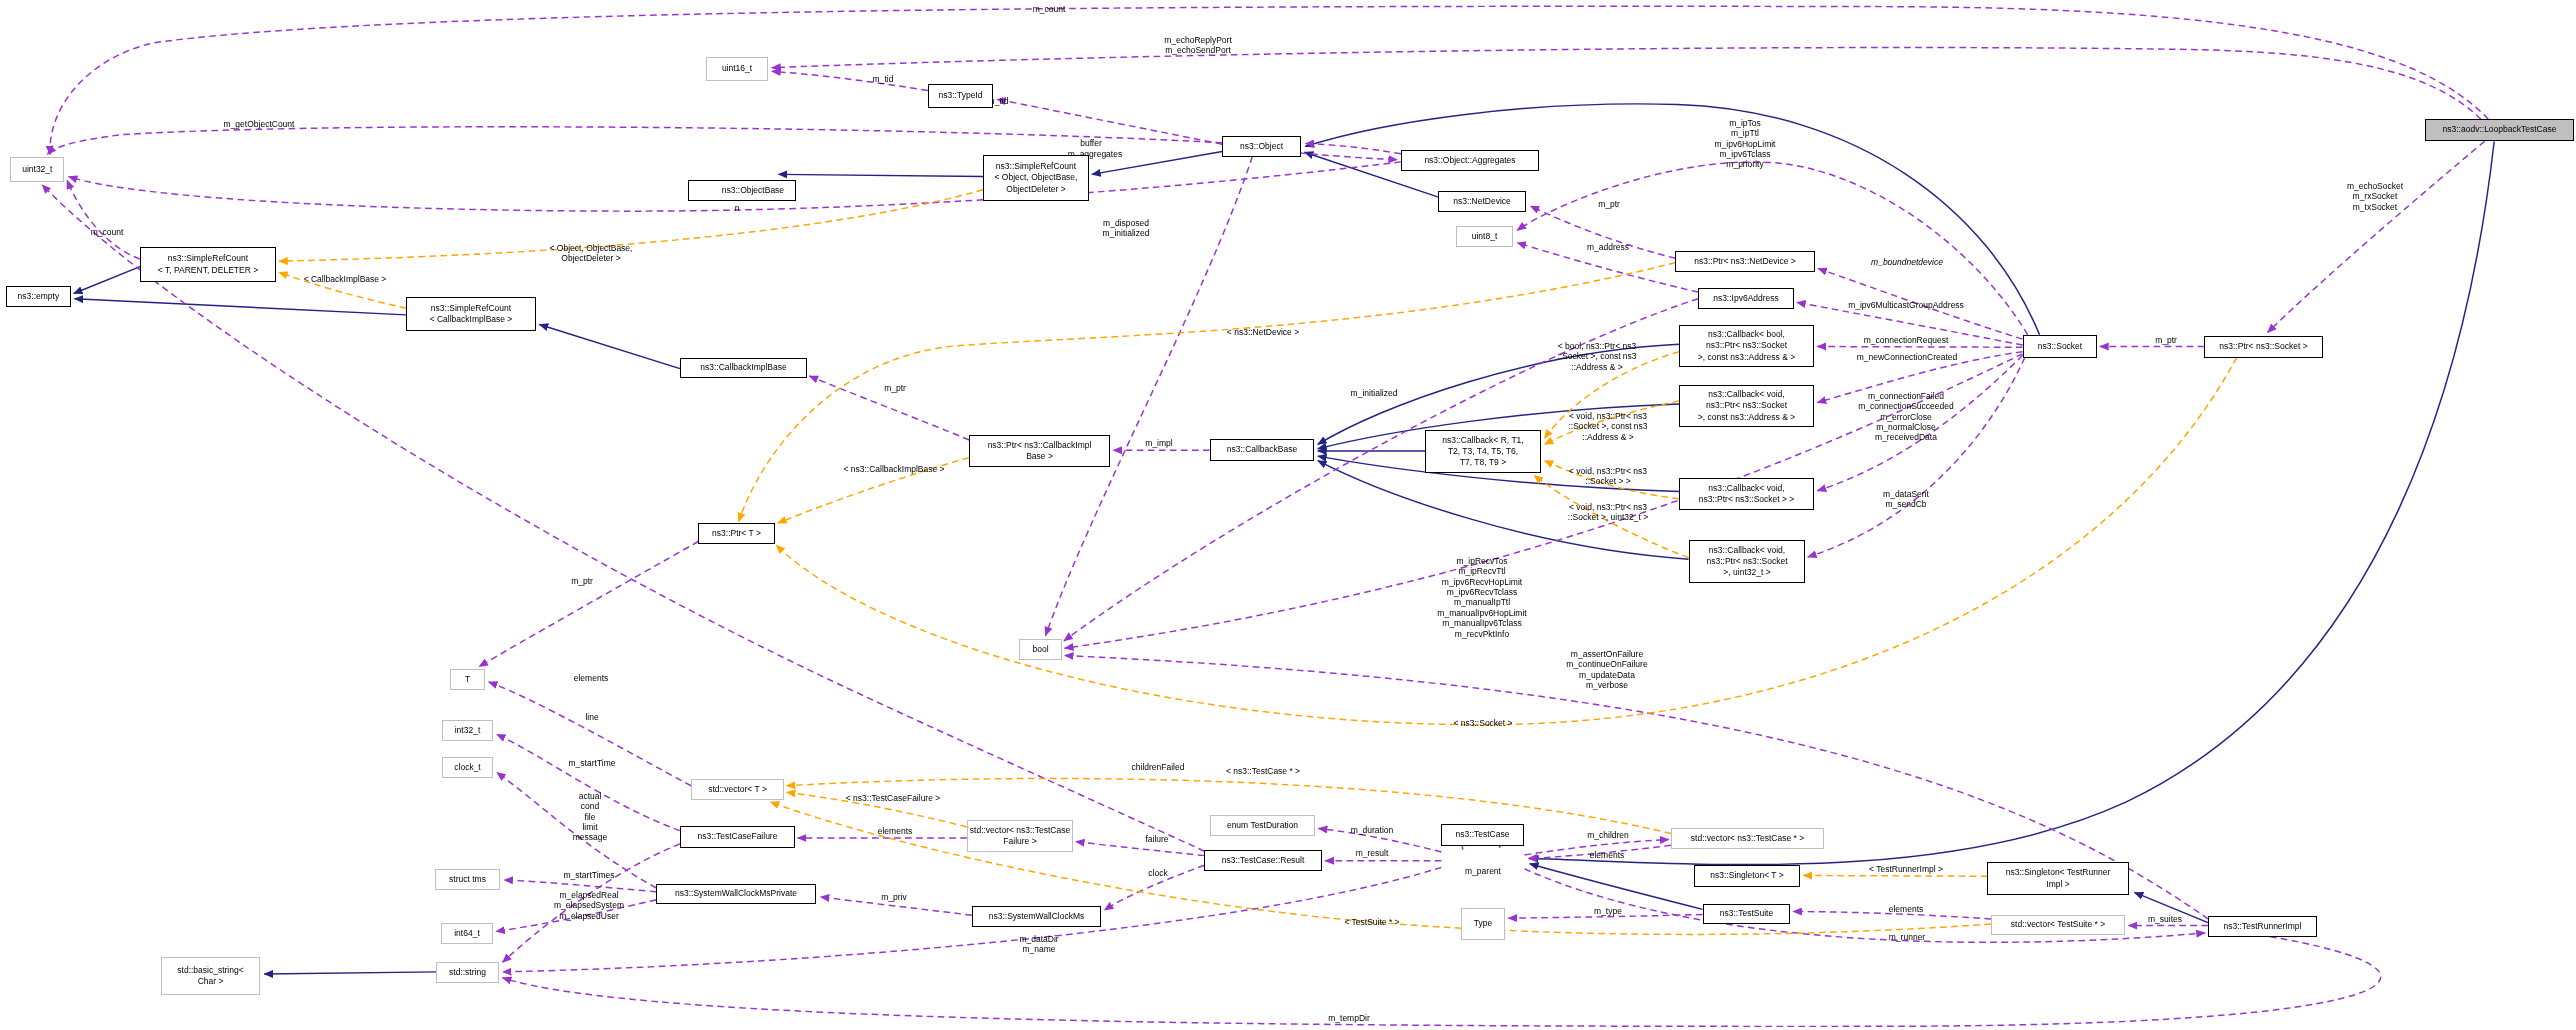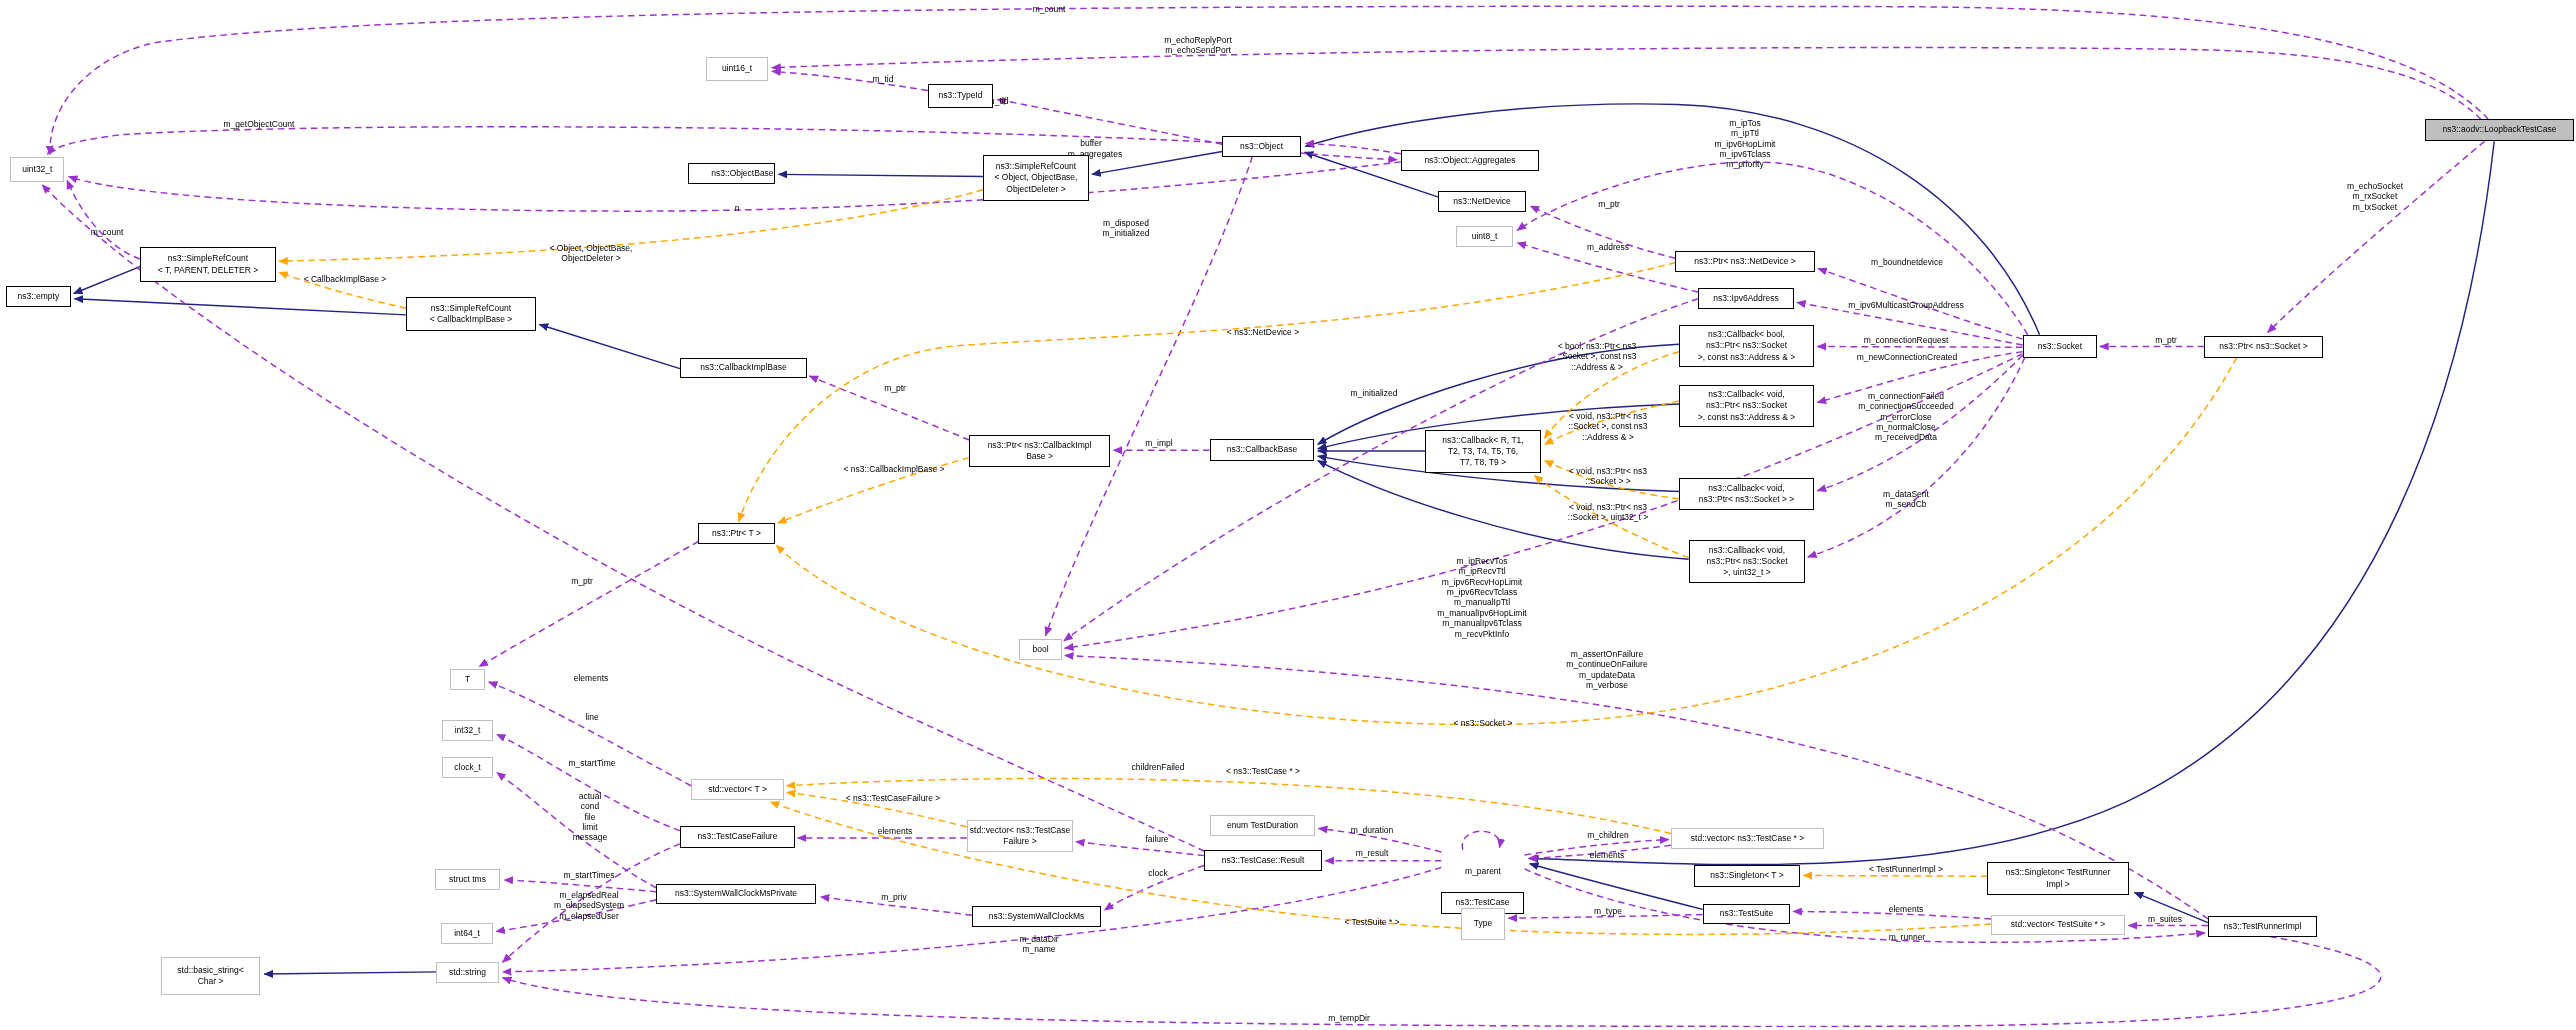--- a/index.html
+++ b/index.html
@@ -145,21 +145,21 @@
         <div>m_ipv6HopLimit</div>
         <div>m_ipv6Tclass</div>
         <div>m_priority</div>
       </div>
       <div class="elabel" style="left: 1609px; top: 199px;">
         <div>m_ptr</div>
       </div>
       <div class="elabel" style="left: 1608px; top: 242px;">
         <div>m_address</div>
       </div>
-      <div class="elabel" style="left: 1907px; top: 257px;">
+      <div class="elabel" style="left: 1907px; top: 257px; font-style: italic;">
         <div>m_boundnetdevice</div>
       </div>
       <div class="elabel" style="left: 1906px; top: 300px;">
         <div>m_ipv6MulticastGroupAddress</div>
       </div>
       <div class="elabel" style="left: 1906px; top: 335px;">
         <div>m_connectionRequest</div>
       </div>
       <div class="elabel" style="left: 1907px; top: 352px;">
         <div>m_newConnectionCreated</div>
@@ -361,21 +361,21 @@
       </div>
       <div class="node bold" style="left: 698px; top: 523px; width: 77px; height: 21px;">
         <span>ns3::Ptr&lt; T &gt;</span>
       </div>
       <div class="node ext" style="left: 706px; top: 57px; width: 62px; height: 24px;">
         <span>uint16_t</span>
       </div>
       <div class="node " style="left: 928px; top: 84px; width: 65px; height: 24px;">
         <span>ns3::TypeId</span>
       </div>
-      <div class="node " style="left: 688px; top: 163px; width: 87px; height: 20.6px; padding-left: 24px;">
+      <div class="node " style="left: 688px; top: 180px; width: 108px; height: 20.6px; padding-left: 24px;">
         <span>ns3::ObjectBase</span>
       </div>
       <div class="node " style="left: 983px; top: 155px; width: 106px; height: 46px;">
         <span>ns3::SimpleRefCount</span>
         <span>&lt; Object, ObjectBase,</span>
         <span>ObjectDeleter &gt;</span>
       </div>
       <div class="node " style="left: 1222px; top: 136px; width: 79px; height: 20.6px;">
         <span>ns3::Object</span>
       </div>
@@ -455,21 +455,21 @@
       <div class="node ext" style="left: 967px; top: 820px; width: 106px; height: 32px;">
         <span>std::vector&lt; ns3::TestCase</span>
         <span>Failure &gt;</span>
       </div>
       <div class="node ext" style="left: 1210px; top: 815px; width: 105px; height: 21.3px;">
         <span>enum TestDuration</span>
       </div>
       <div class="node bold" style="left: 1204px; top: 850px; width: 118px; height: 21.3px;">
         <span>ns3::TestCase::Result</span>
       </div>
-      <div class="node bold" style="left: 1441px; top: 892px; width: 83px; height: 22px;">
+      <div class="node bold" style="left: 1441px; top: 824px; width: 83px; height: 22px;">
         <span>ns3::TestCase</span>
       </div>
       <div class="node ext" style="left: 1671px; top: 828px; width: 153px; height: 21.3px;">
         <span>std::vector&lt; ns3::TestCase * &gt;</span>
       </div>
       <div class="node bold" style="left: 1694px; top: 865px; width: 106px; height: 22px;">
         <span>ns3::Singleton&lt; T &gt;</span>
       </div>
       <div class="node bold" style="left: 1987px; top: 862px; width: 142px; height: 33px;">
         <span>ns3::Singleton&lt; TestRunner</span>

